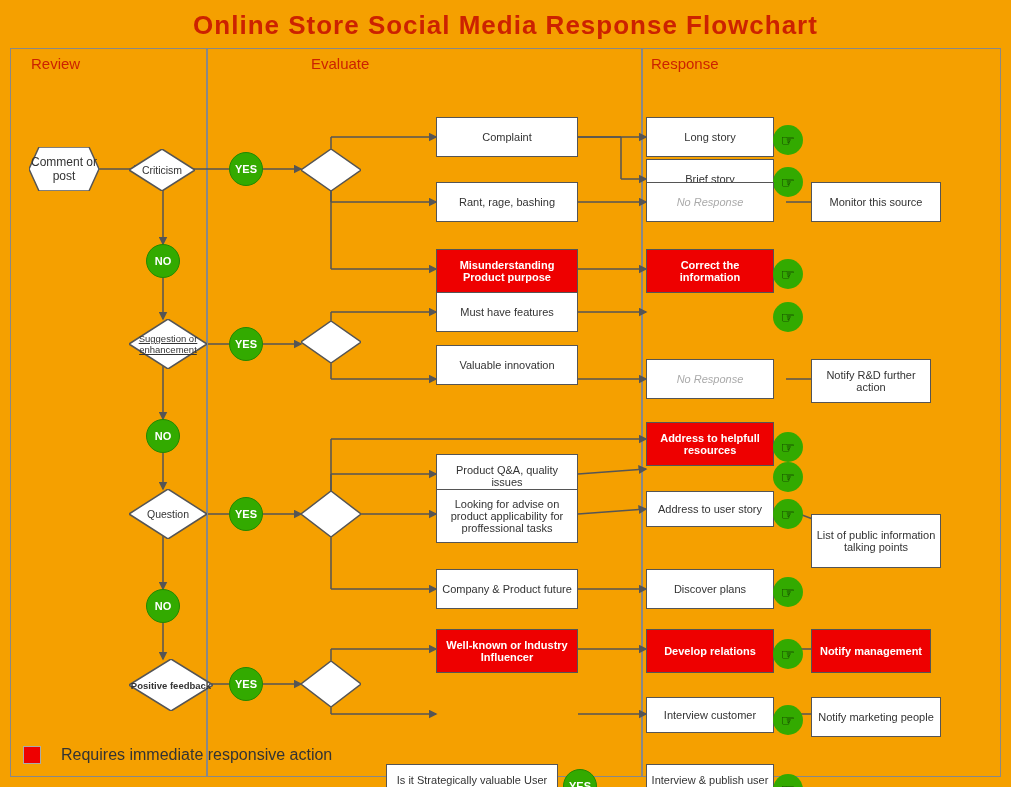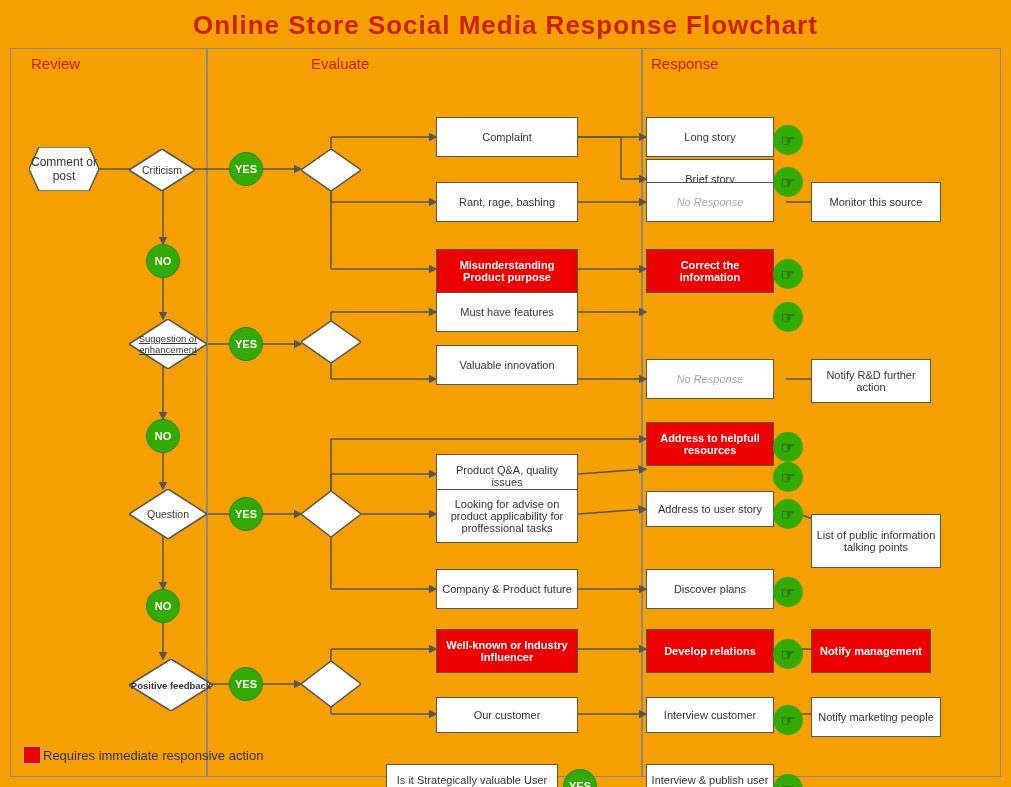--- a/index.html
+++ b/index.html
@@ -157,22 +157,22 @@
       color: white;
       font-weight: bold;
     }
     
     .legend {
       position: absolute;
       bottom: 12px;
       left: 12px;
       display: flex;
       align-items: center;
-      gap: 2px;
-      font-size: 13px;
+      gap: 20px;
+      font-size: 16px;
       color: #333;
     }
     .legend-box {
       width: 18px;
       height: 18px;
       background: #e00;
       border: 1px solid #aaa;
       flex-shrink: 0;
     }
   </style>
@@ -390,21 +390,20 @@
     <div class="box" style="left:425px; top:440px; width:142px; height:54px;">Looking for advise on
 product applicability
 for proffessional tasks</div>
 
     <div class="box" style="left:425px; top:520px; width:142px; height:40px;">Company &amp; Product
 future</div>
 
     <div class="box red-bg" style="left:425px; top:580px; width:142px; height:44px;">Well-known or
 Industry Influencer</div>
 
-    <div class="box" style="left:425px; top:648px; width:142px; height:36px;">Our customer</div>
 
     <div class="box" style="left:375px; top:715px; width:172px; height:44px;">Is it Strategically valuable
 User Story?</div>
 
     <div class="yes-circle" style="left:552px; top:720px;">YES</div>
 
     <div class="box" style="left:635px; top:68px; width:128px; height:40px;">Long story</div>
     <div class="hand-icon" style="left:762px; top:76px;">☞</div>
 
     <div class="box" style="left:635px; top:110px; width:128px; height:40px;">Brief story</div>

